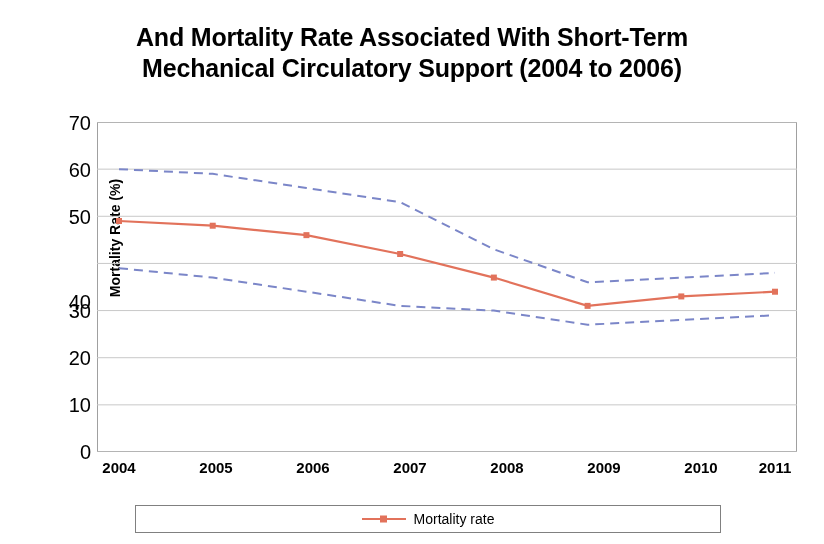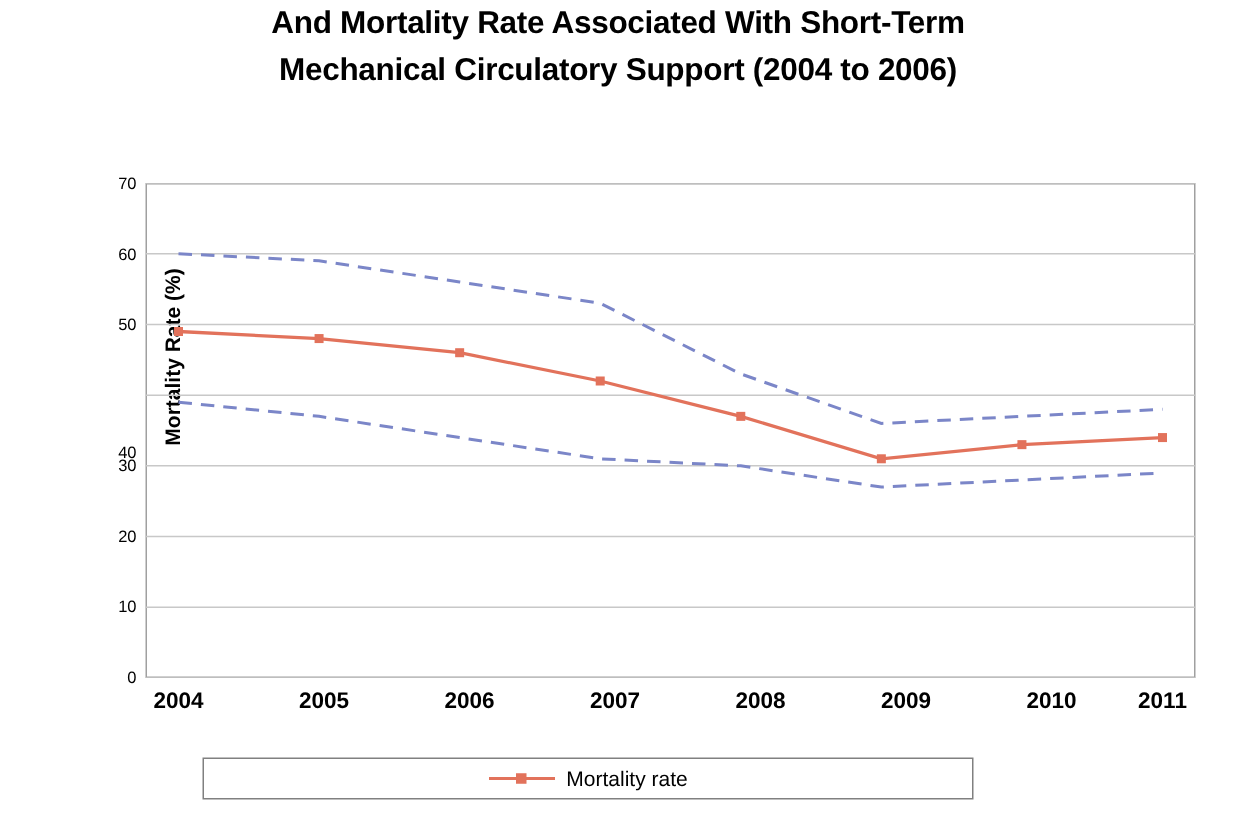--- a/index.html
+++ b/index.html
@@ -19,24 +19,24 @@
     position: absolute;
     left: 0; top: 0;
     width: 824px;
     height: 544px;
     box-sizing: border-box;
   }
   
   #title {
     position: absolute;
     left: 20px;
-    top: 0;
+    top: 22px;
     width: 784px;
     text-align: center;
-    font-size: 21px;
+    font-size: 25px;
     font-weight: bold;
     line-height: 31px;
     letter-spacing: -0.2px;
   }
   #title .line { display: block; white-space: nowrap; }
 
   
   #plot-wrap {
     position: absolute;
     left: 97px;
@@ -65,21 +65,21 @@
     transform: rotate(-90deg);
     transform-origin: 50% 50%;
     white-space: nowrap;
   }
   
   .ytick {
     position: absolute;
     right: 706px;
     width: 40px;
     text-align: right;
-    font-size: 11px;
+    font-size: 20px;
     line-height: 15px;
     color: #000;
     white-space: nowrap;
   }
   .xtick {
     position: absolute;
     top: 338px;
     width: 80px;
     margin-left: -40px;
     text-align: center;
@@ -91,21 +91,21 @@
   svg#chart-svg {
     position: absolute;
     left: 0; top: 0;
   }
 
   
   #legend {
     position: absolute;
     left: 135px;
     top: 505px;
-    width: 514px;
+    width: 586px;
     height: 28px;
     border: 1px solid #808080;
     box-sizing: border-box;
     background: #ffffff;
     display: flex;
     align-items: center;
     justify-content: space-around;
   }
   .legend-item {
     display: flex;

